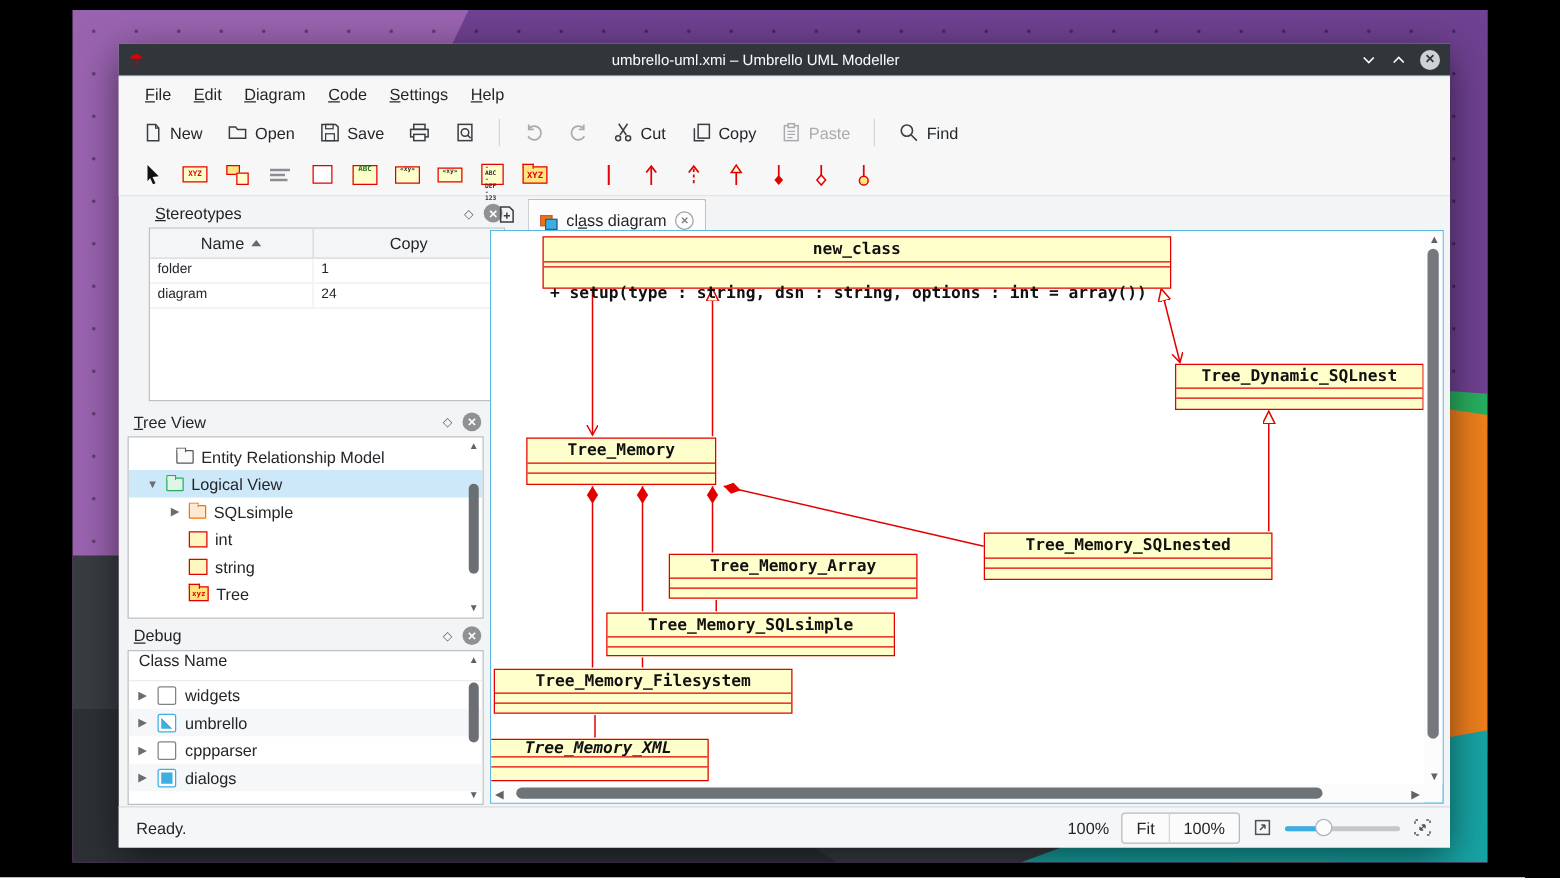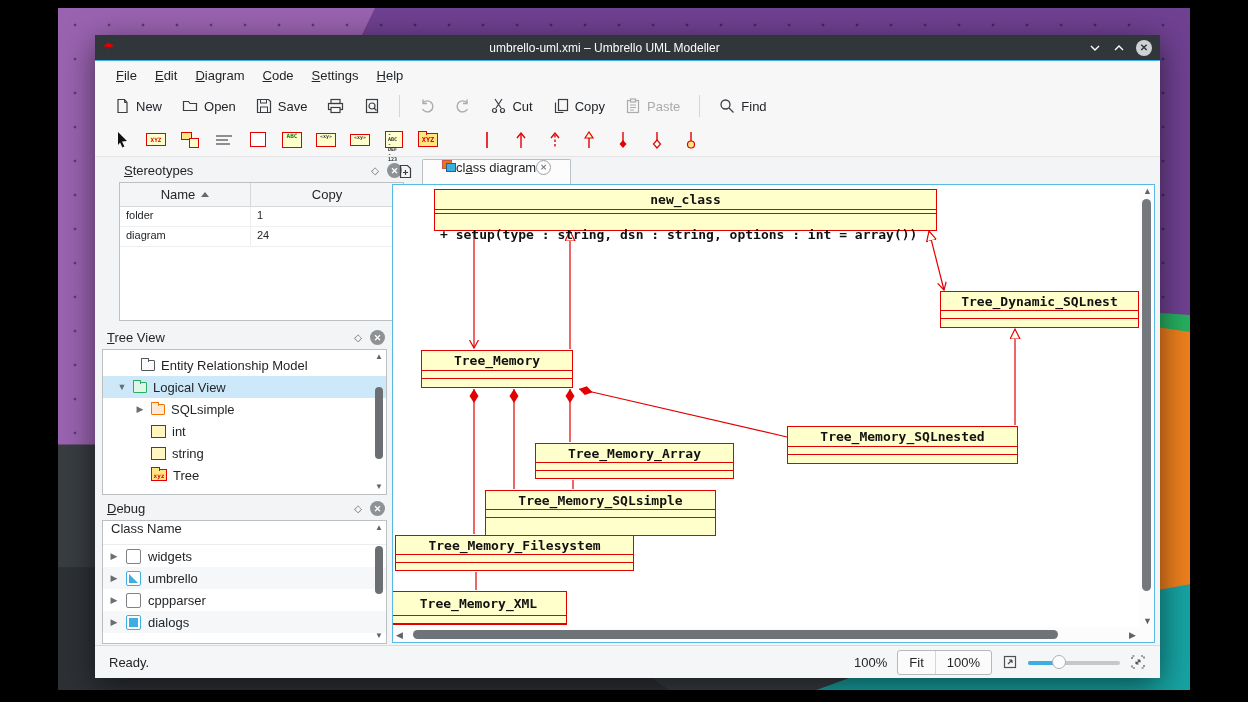--- a/index.html
+++ b/index.html
@@ -85,21 +85,21 @@
   .dbg-row:nth-child(odd) { background:#f6f7f8; }
   .cb { width:15px; height:15px; border:1px solid #7f8388; border-radius:2px; background:#fff; display:flex; align-items:center; justify-content:center; flex:0 0 auto; }
   .cb.partial { border-color:#3daee2; }
   .cb.partial i { display:block; width:9px; height:9px; background:linear-gradient(to top right,#3daee2 49%,#ffffff 51%); }
   .cb.checked { border-color:#3daee2; }
   .cb.checked i { display:block; width:9px; height:9px; background:#3daee2; }
 
   
   .tabbar { position:absolute; left:297px; top:123px; right:3px; height:26px; display:flex; align-items:flex-end; gap:4px; }
   .newtab-btn { width:26px; height:24px; display:flex; align-items:center; justify-content:center; margin-bottom:1px; }
-  .tab { height:25px; background:#fcfcfc; border:1px solid #bcc0c3; border-bottom:none; border-radius:2px 2px 0 0; display:flex; align-items:flex-start; gap:0; padding:0 19px; }
+  .tab { height:25px; background:#fcfcfc; border:1px solid #bcc0c3; border-bottom:none; border-radius:2px 2px 0 0; display:flex; align-items:flex-end; gap:7px; padding:0 9px; }
   .tab-icon { width:14px; height:12px; position:relative; }
   .tab-icon::before { content:''; position:absolute; left:0; top:0; width:8px; height:7px; background:#f67400; border:1px solid #c55; }
   .tab-icon::after { content:''; position:absolute; right:0; bottom:0; width:8px; height:7px; background:#3daee2; border:1px solid #27608a; }
   .tab-close { width:15px; height:15px; border-radius:50%; border:1px solid #9da1a4; color:#7b7f83; font-size:8px; font-weight:bold; display:flex; align-items:center; justify-content:center; }
 
   .canvas-frame { position:absolute; left:297px; top:149px; right:5px; height:459px; border:1px solid #59b8e4; background:#fcfcfc; }
   .canvas { position:absolute; left:0; top:0; width:746px; height:442px; background:#ffffff; overflow:hidden; }
   .uml-class { position:absolute; background:#ffffcc; border:1px solid #e20000; }
   .uml-title { border-bottom:1px solid #e20000; font:bold 13px "DejaVu Sans Mono",monospace; color:#111; display:flex; align-items:center; justify-content:center; white-space:nowrap; overflow:hidden; }
   .uml-sec { border-bottom:1px solid #e20000; }
@@ -504,32 +504,32 @@
           <div class="uml-class" style="left: 394px; top: 241px; width: 231px; height: 38px;">
             <div class="uml-title" style="height: 20px;">Tree_Memory_SQLnested</div>
             <div class="uml-sec" style="height: 8px;"></div>
             <div class="uml-op"></div>
           </div>
           <div class="uml-class" style="left: 142px; top: 258px; width: 199px; height: 36px;">
             <div class="uml-title" style="height: 19px;">Tree_Memory_Array</div>
             <div class="uml-sec" style="height: 8px;"></div>
             <div class="uml-op"></div>
           </div>
-          <div class="uml-class" style="left: 92px; top: 305px; width: 231px; height: 46px;">
+          <div class="uml-class" style="left: 92px; top: 305px; width: 231px; height: 35px;">
             <div class="uml-title" style="height: 19px;">Tree_Memory_SQLsimple</div>
             <div class="uml-sec" style="height: 8px;"></div>
             <div class="uml-op"></div>
           </div>
           <div class="uml-class" style="left: 2px; top: 350px; width: 239px; height: 36px;">
             <div class="uml-title" style="height: 19px;">Tree_Memory_Filesystem</div>
             <div class="uml-sec" style="height: 8px;"></div>
             <div class="uml-op"></div>
           </div>
           <div class="uml-class" style="left: -3px; top: 406px; width: 177px; height: 34px;">
-            <div class="uml-title" style="height: 24px;">Tree_Memory_XML</div>
+            <div class="uml-title" style="height: 14px; font-style: italic;">Tree_Memory_XML</div>
             <div class="uml-sec" style="height: 8px;"></div>
             <div class="uml-op"></div>
           </div>
         </div>
       <div class="vscroll">
         <span class="cchev" style="top:1px;left:4px;">▲</span>
         <span class="vthumb"></span>
         <span class="cchev" style="bottom:1px;left:4px;">▼</span>
       </div>
       <div class="hscroll">

